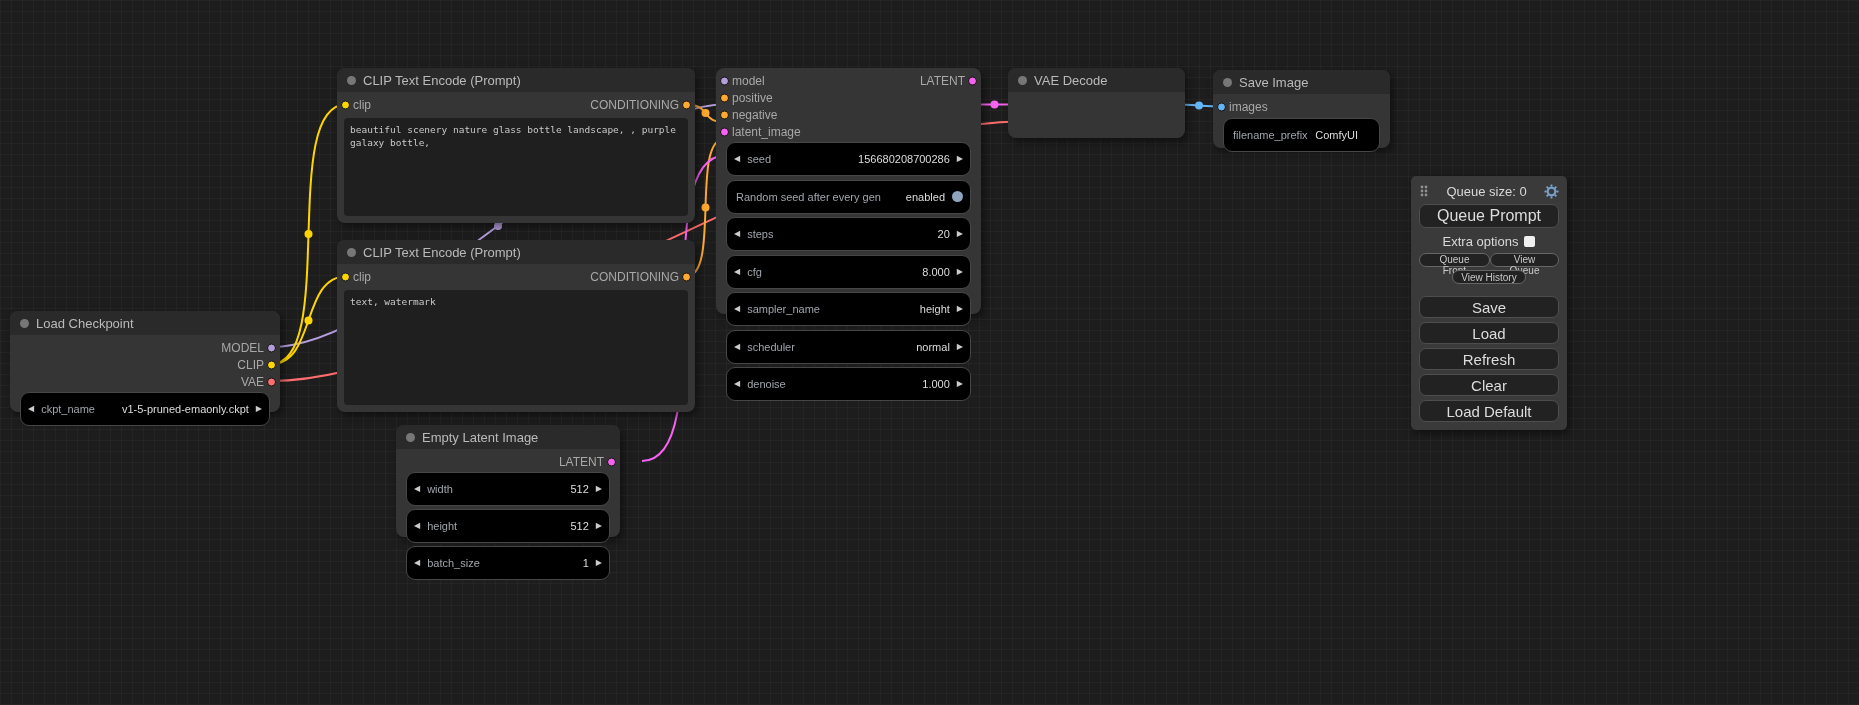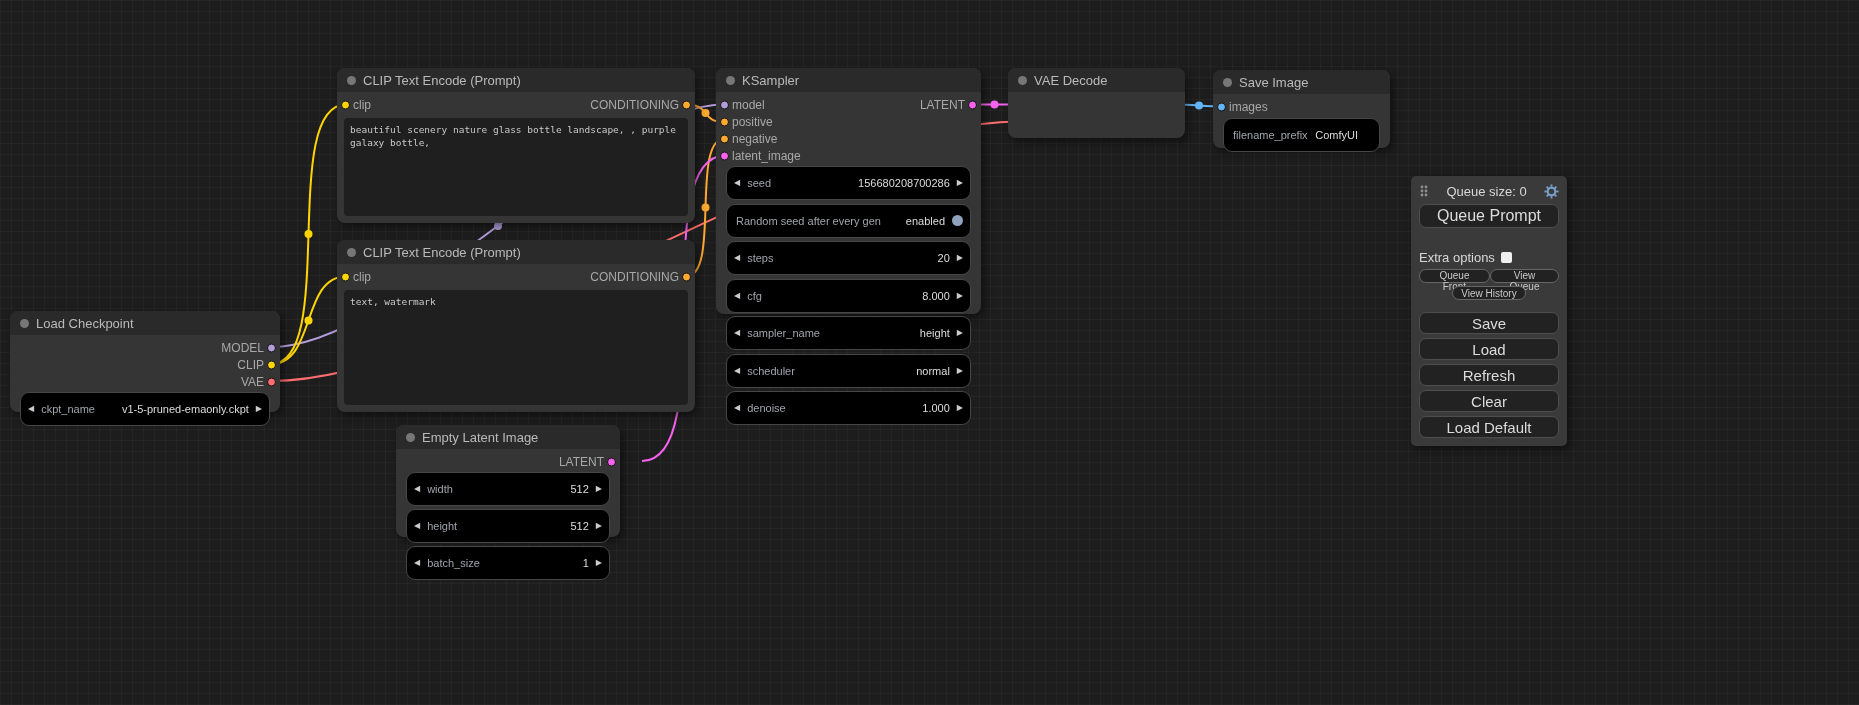--- a/index.html
+++ b/index.html
@@ -50,22 +50,22 @@
     padding:5px 6px; resize:none; overflow:hidden; outline:none; }
 
   .menu { position:absolute; left:1411px; top:176px; width:156px; z-index:3;
           background:#3a3a3a; border-radius:5px; box-shadow:2px 3px 9px rgba(0,0,0,.5);
           padding:6px 8px 8px; display:flex; flex-direction:column; }
   .mhead { display:flex; align-items:center; height:18px; margin-bottom:4px; }
   .qsize { flex:1; text-align:center; font-size:13px; color:#d8d8d8; }
   .btn { width:100%; height:22px; background:#222; border:1px solid #4e4e4e; border-radius:7px;
          color:#dcdcdc; font-family:inherit; font-size:15px; cursor:pointer; margin-top:4px; }
   .btn.big { height:24px; font-size:16px; margin-top:0; }
-  .extrarow { display:flex; align-items:center; justify-content:flex-start; gap:6px; height:18px;
-              margin-top:20px; font-size:13px; color:#d8d8d8; }
+  .extrarow { display:flex; align-items:center; justify-content:center; gap:6px; height:18px;
+              margin-top:4px; font-size:13px; color:#d8d8d8; }
   .checkbox { width:11px; height:11px; background:#efefef; border-radius:2px; cursor:pointer; }
   .pillrow { display:flex; justify-content:space-between; margin-top:3px; }
   .pillrow.center { justify-content:center; }
   .pill { height:14px; background:#222; border:1px solid #666; border-radius:7px; color:#c9c9c9;
           font-family:inherit; font-size:10px; line-height:11px; padding:0 8px; cursor:pointer; }
   .gap8 { height:8px; flex:none; }
 </style>
 </head>
 <body>
 
@@ -190,24 +190,20 @@
         <span class="warr">◀</span>
         <span class="wlabel">batch_size</span>
         <span class="wvalue">1</span>
         <span class="warr">▶</span>
       </div>
     </div>
   </div>
 </div>
 
 <div class="node" style="left:716px;top:68px;width:265px;height:246px">
-  <div class="titlebar">
-    <span class="tdot"></span>
-    <span class="ttext">KSampler</span>
-  </div>
   <div class="nbody">
     <div class="srow">
       <span class="sdot left c-model"></span>
       <span class="slabel" style="margin-left:16px">model</span>
       <span class="sp"></span>
       <span class="slabel" style="margin-right:16px">LATENT</span>
       <span class="sdot right c-latent"></span>
     </div>
     <div class="srow">
       <span class="sdot left c-cond"></span>

